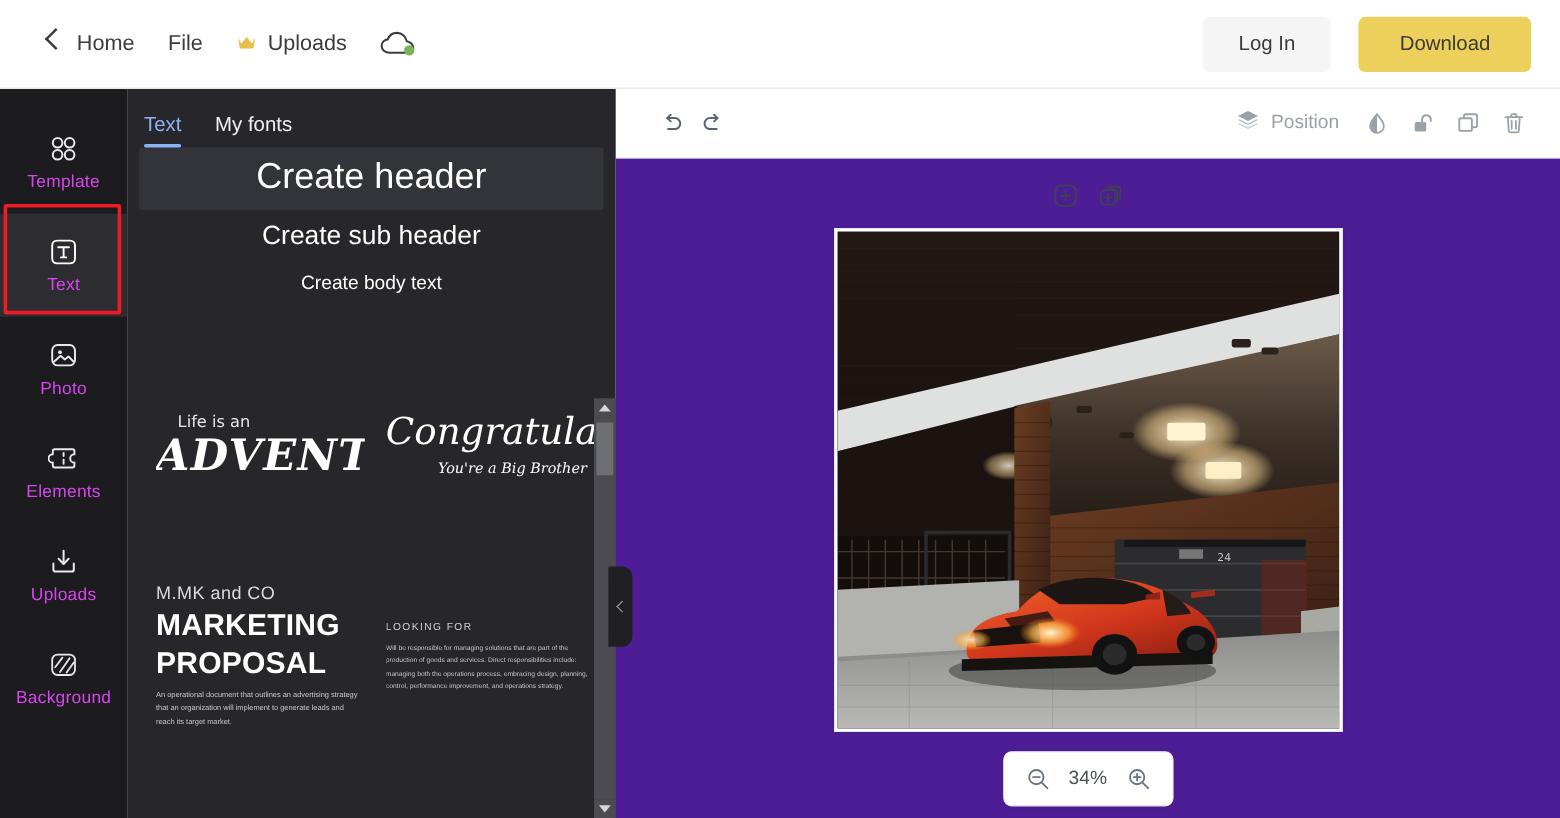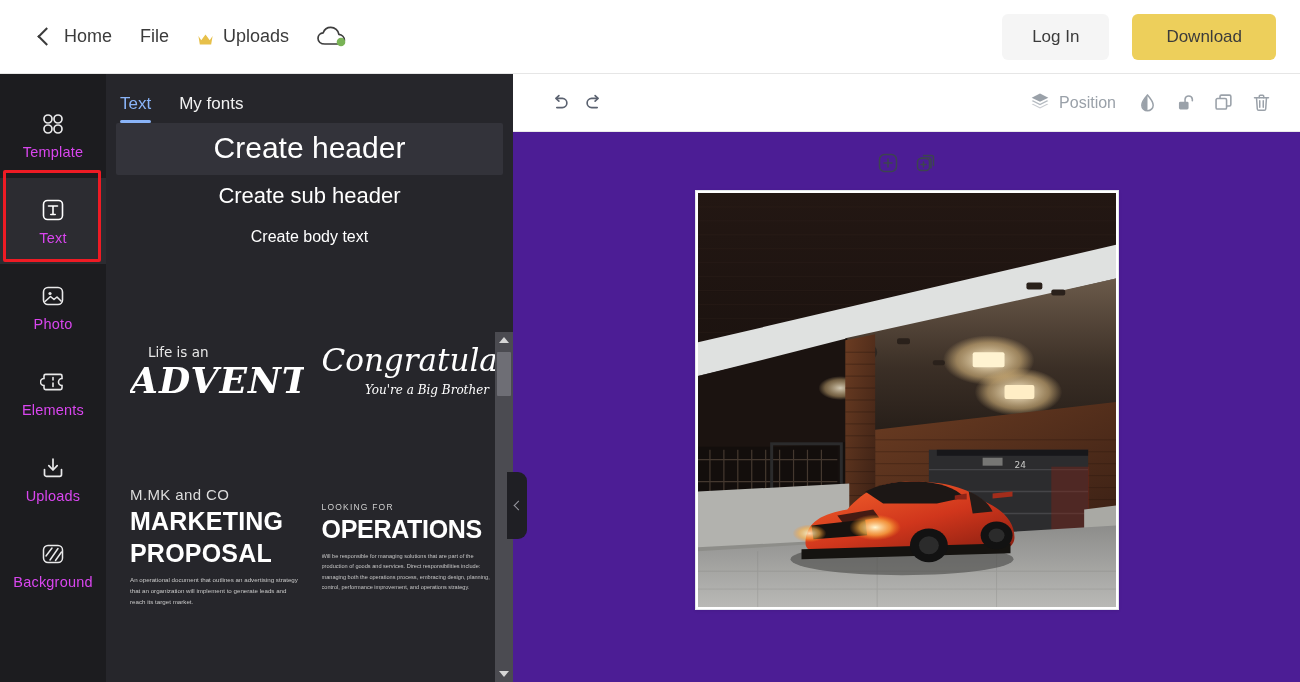--- a/index.html
+++ b/index.html
@@ -15,21 +15,21 @@
   .topbar {
     height: 74px; min-height: 74px;
     background: #ffffff;
     border-bottom: 1px solid #e6e6e6;
     display: flex; align-items: center;
     padding: 0 24px 0 26px;
     position: relative; z-index: 5;
   }
   .tb-left { display: flex; align-items: center; gap: 0px; }
   .tb-item {
-    display: flex; align-items: center; gap: 9px;
+    display: flex; gap: 9px;
     font-size: 18px; color: #3b3b3b;
     padding: 8px 14px; border-radius: 4px; cursor: pointer;
   }
   .chev-back { display:inline-block; width: 13px; height: 13px;
      border-left: 2px solid #3b3b3b; border-bottom: 2px solid #3b3b3b;
      transform: rotate(45deg); margin-right: 2px; }
   .crown { width: 17px; height: 13px; display:inline-block; }
   .cloud-icon { margin-left: 12px; width: 34px; height: 30px; display:flex; align-items:center; justify-content:center; cursor:pointer; border-radius:4px;}
   .tb-right { margin-left: auto; display: flex; align-items: center; gap: 23px; }
   .btn {
@@ -315,21 +315,20 @@
             <div class="mk-eyebrow">M.MK and CO</div>
             <div class="mk-title">MARKETING</div>
             <div class="mk-title">PROPOSAL</div>
             <div class="mk-body">An operational document that outlines an advertising strategy that an organization will implement to generate leads and reach its target market.</div>
           </div>
         </div>
 
         <div class="tpl">
           <div class="tpl-inner">
             <div class="op-eyebrow">LOOKING FOR</div>
-            <div class="op-title">OPERATIONS</div>
             <div class="op-body">Will be responsible for managing solutions that are part of the production of goods and services. Direct responsibilities include: managing both the operations process, embracing design, planning, control, performance improvement, and operations strategy.</div>
           </div>
         </div>
       </div>
 
       <div class="pscroll">
         <div class="arr">
           <span class="tri-up"></span>
         </div>
         <div class="track">
@@ -543,16 +542,33 @@
               <ellipse cx="232" cy="354" rx="10" ry="9" fill="#2b2b2b"></ellipse>
               <ellipse cx="300" cy="344" rx="16" ry="14" fill="#121212"></ellipse>
               <ellipse cx="300" cy="344" rx="8" ry="7" fill="#2b2b2b"></ellipse>
 
               <path d="M258 304 L270 302 L270 308 L258 308 Z" fill="#8d2417"></path>
               <path d="M296 302 L316 300 L316 305 L296 307 Z" fill="#a32d1b"></path>
             </svg>
           </div>
         </div>
 
+        <div class="zoombar">
+          <div class="zoom-ico">
+            <svg viewBox="0 0 24 24" width="22" height="22" fill="none" stroke="#6b7280" stroke-width="1.7" stroke-linecap="round">
+              <circle cx="10.5" cy="10.5" r="6.5"></circle>
+                <path d="M15.4 15.4 L20.5 20.5"></path>
+                <path d="M7.5 10.5 H13.5"></path>
+            </svg>
+          </div>
+          <div class="zoom-val">34%</div>
+          <div class="zoom-ico">
+            <svg viewBox="0 0 24 24" width="22" height="22" fill="none" stroke="#6b7280" stroke-width="1.7" stroke-linecap="round">
+              <circle cx="10.5" cy="10.5" r="6.5"></circle>
+                <path d="M15.4 15.4 L20.5 20.5"></path>
+                <path d="M7.5 10.5 H13.5 M10.5 7.5 V13.5"></path>
+            </svg>
+          </div>
+        </div>
       </div>
     </div>
   </div>
 </div>
 
 </body></html>

